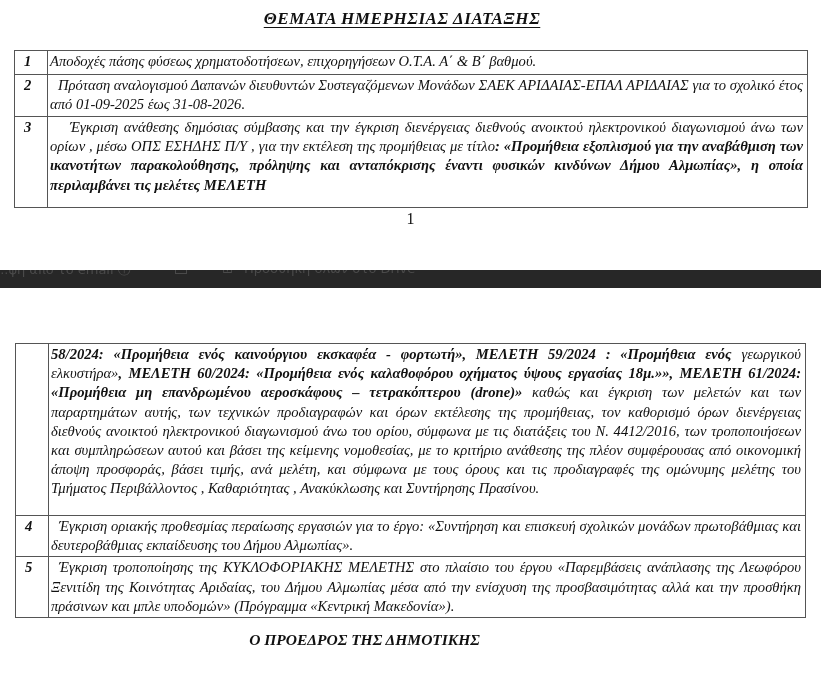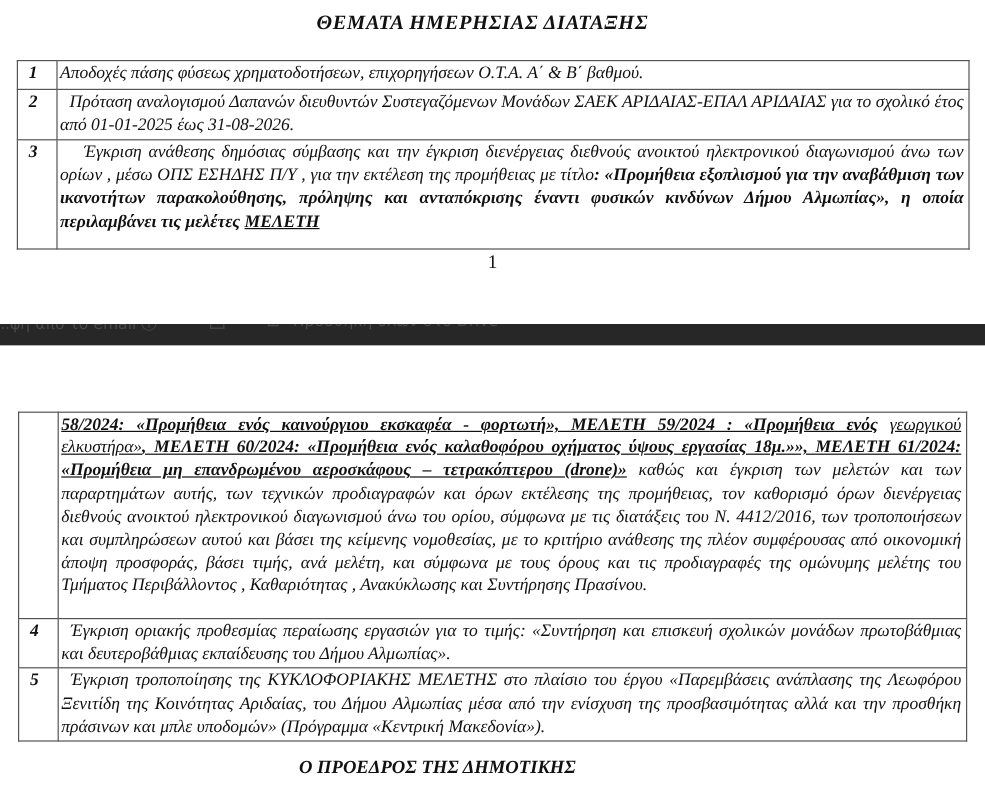--- a/index.html
+++ b/index.html
@@ -11,21 +11,21 @@
     }
     .page { position: absolute; left: 0; width: 821px; background: #fff; }
     .page-top { top: 0; height: 270px; }
     .page-bottom { top: 288px; height: 389px; }
 
     .doc-title {
       position: absolute; top: 9px; left: 0; width: 804px;
       text-align: center;
       font-style: italic; font-weight: bold;
       font-size: 17px; letter-spacing: 0.6px;
-      text-underline-offset: 3px;
+      text-decoration: underline; text-underline-offset: 3px;
     }
 
     table.agenda {
       position: absolute;
       border-collapse: collapse;
       table-layout: fixed;
       font-style: italic;
       font-size: 14.6px;
       line-height: 19.2px;
     }
@@ -36,21 +36,21 @@
     }
     td.num {
       width: 33px;
       font-weight: bold;
       padding-left: 9px !important;
       font-size: 14.6px;
     }
     td.txt { text-align: justify; }
     .indent { padding-left: 8px; margin-left: 29px; }
     .b { font-weight: bold; }
-    .u { text-decoration: underline; }
+    .u { }
 
     #t1 { left: 14px; top: 50px; width: 794px; }
     #t1 .r1 td { height: 24px; }
     #t1 .r2 td { height: 42px; }
     #t1 .r3 td { height: 91px; }
 
     #t2 { left: 15px; top: 55px; width: 791px; }
     #t2 .r3b td { height: 172px; }
     #t2 .r4 td { height: 38px; }
     #t2 .r5 td { height: 59px; }
@@ -91,21 +91,21 @@
 
   <table id="t1" class="agenda">
     <tbody>
         <tr class="r1">
       <td class="num">1</td>
       <td class="txt indent">Αποδοχές πάσης φύσεως χρηματοδοτήσεων, επιχορηγήσεων Ο.Τ.Α. Α΄ &amp; Β΄ βαθμού.</td>
     </tr>
     <tr class="r2">
       <td class="num">2</td>
       <td class="txt" style="text-indent:8px;">
-        <span>Πρόταση αναλογισμού Δαπανών διευθυντών Συστεγαζόμενων Μονάδων ΣΑΕΚ ΑΡΙΔΑΙΑΣ-ΕΠΑΛ ΑΡΙΔΑΙΑΣ για το σχολικό έτος από 01-01-2025 έως 31-08-2026.</span>
+        <span>Πρόταση αναλογισμού Δαπανών διευθυντών Συστεγαζόμενων Μονάδων ΣΑΕΚ ΑΡΙΔΑΙΑΣ-ΕΠΑΛ ΑΡΙΔΑΙΑΣ για το σχολικό έτος από 01-09-2025 έως 31-08-2026.</span>
       </td>
     </tr>
     <tr class="r3">
       <td class="num">3</td>
       <td class="txt" style="text-indent:20px;">
         <span>Έγκριση ανάθεσης δημόσιας σύμβασης και την έγκριση διενέργειας διεθνούς ανοικτού ηλεκτρονικού διαγωνισμού άνω των ορίων , μέσω ΟΠΣ ΕΣΗΔΗΣ Π/Υ , για την εκτέλεση της προμήθειας με τίτλο</span><span class="b">:</span>
         <span class="b">«Προμήθεια εξοπλισμού για την αναβάθμιση των ικανοτήτων παρακολούθησης, πρόληψης και ανταπόκρισης έναντι φυσικών κινδύνων Δήμου Αλμωπίας», η οποία περιλαμβάνει τις μελέτες</span>
         <span class="b u">ΜΕΛΕΤΗ</span>
       </td>
     </tr>
@@ -128,21 +128,21 @@
         <tr class="r3b">
       <td class="num"></td>
       <td class="txt">
         <span class="b u">58/2024: «Προμήθεια ενός καινούργιου εκσκαφέα - φορτωτή», ΜΕΛΕΤΗ 59/2024 : «Προμήθεια ενός</span>
         <span class="u">γεωργικού ελκυστήρα»</span><span class="b u">, ΜΕΛΕΤΗ 60/2024: «Προμήθεια ενός καλαθοφόρου οχήματος ύψους εργασίας 18μ.»», ΜΕΛΕΤΗ 61/2024: «Προμήθεια μη επανδρωμένου αεροσκάφους – τετρακόπτερου (drone)»</span><span> καθώς και έγκριση των μελετών και των παραρτημάτων αυτής, των τεχνικών προδιαγραφών και όρων εκτέλεσης της προμήθειας, τον καθορισμό όρων διενέργειας διεθνούς ανοικτού ηλεκτρονικού διαγωνισμού άνω του ορίου, σύμφωνα με τις διατάξεις του Ν. 4412/2016, των τροποποιήσεων και συμπληρώσεων αυτού και βάσει της κείμενης νομοθεσίας, με το κριτήριο ανάθεσης της πλέον συμφέρουσας από οικονομική άποψη προσφοράς, βάσει τιμής, ανά μελέτη, και σύμφωνα με τους όρους και τις προδιαγραφές της ομώνυμης μελέτης του Τμήματος Περιβάλλοντος , Καθαριότητας , Ανακύκλωσης και Συντήρησης Πρασίνου.</span>
       </td>
     </tr>
     <tr class="r4">
       <td class="num">4</td>
       <td class="txt" style="text-indent:8px;">
-        <span>Έγκριση οριακής προθεσμίας περαίωσης εργασιών για το τιμής: «Συντήρηση και επισκευή σχολικών μονάδων πρωτοβάθμιας και δευτεροβάθμιας εκπαίδευσης του Δήμου Αλμωπίας».</span>
+        <span>Έγκριση οριακής προθεσμίας περαίωσης εργασιών για το έργο: «Συντήρηση και επισκευή σχολικών μονάδων πρωτοβάθμιας και δευτεροβάθμιας εκπαίδευσης του Δήμου Αλμωπίας».</span>
       </td>
     </tr>
     <tr class="r5">
       <td class="num">5</td>
       <td class="txt" style="text-indent:8px;margin-left:48px;">
         <span>Έγκριση τροποποίησης της ΚΥΚΛΟΦΟΡΙΑΚΗΣ ΜΕΛΕΤΗΣ στο πλαίσιο του έργου «Παρεμβάσεις ανάπλασης της Λεωφόρου Ξενιτίδη της Κοινότητας Αριδαίας, του Δήμου Αλμωπίας μέσα από την ενίσχυση της προσβασιμότητας αλλά και την προσθήκη πράσινων και μπλε υποδομών» (Πρόγραμμα «Κεντρική Μακεδονία»).</span>
       </td>
     </tr>
   </tbody>
     </table>

